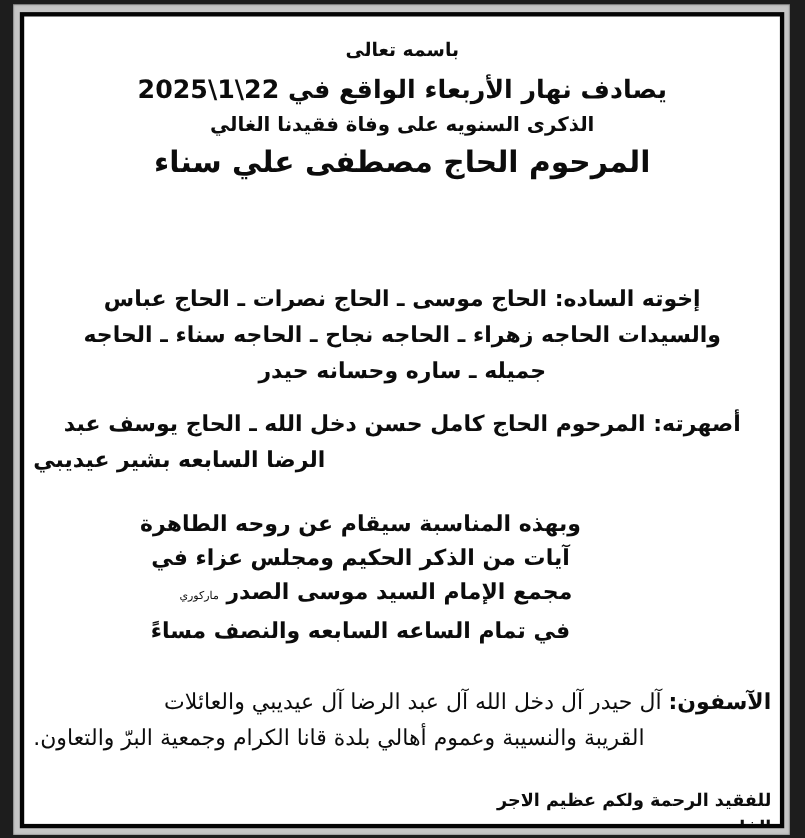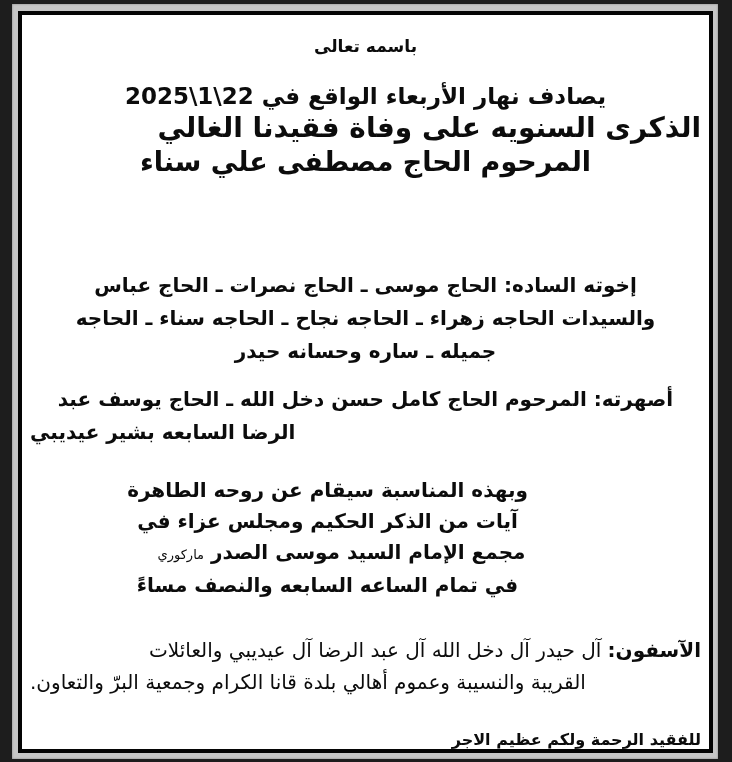--- a/index.html
+++ b/index.html
@@ -30,35 +30,35 @@
     color: #0c0c0c;
     padding: 0 8px;
     overflow: hidden;
   }
   .center { text-align: center; }
   .left   { text-align: left; }
   .right  { text-align: right; }
   .bold   { font-weight: 700; }
 
   .basmala  { margin-top: 19px; font-size: 17px; font-weight: 700; line-height: 24px; text-align: center; }
-  .dateline { margin-top: 22px;  font-size: 23px; font-weight: 700; line-height: 32px; text-align: center; }
-  .occasion { font-size: 28px; font-weight: 700; line-height: 31px; text-align: right; }
+  .dateline { margin-top: 8px;  font-size: 23px; font-weight: 700; line-height: 32px; text-align: center; }
+  .occasion { font-size: 18px; font-weight: 700; line-height: 31px; text-align: center; }
   .deceased { font-size: 27px; font-weight: 700; line-height: 38px; text-align: center; }
 
   .para { font-size: 20px; font-weight: 700; line-height: 33px; }
   .brothers { margin-top: 88px; }
   .inlaws   { margin-top: 15px; }
 
   .ceremony {
     margin-top: 26px;
     font-size: 20px; font-weight: 700; line-height: 31px;
     text-align: center;
     position: relative; left: -38px; 
   }
-  .venue-annotation { font-size: 13px; font-weight: 400; margin-left: 28px; }
+  .venue-annotation { font-size: 10px; font-weight: 400; margin-left: 28px; }
 
   .mourners { margin-top: 33px; font-size: 20px; font-weight: 400; line-height: 32px; }
 
   .footer { margin-top: 30px; font-size: 16px; font-weight: 700; line-height: 24px; text-align: right; }
 </style>
 </head>
 <body>
 
 <div class="photo">
   <div class="mat">

